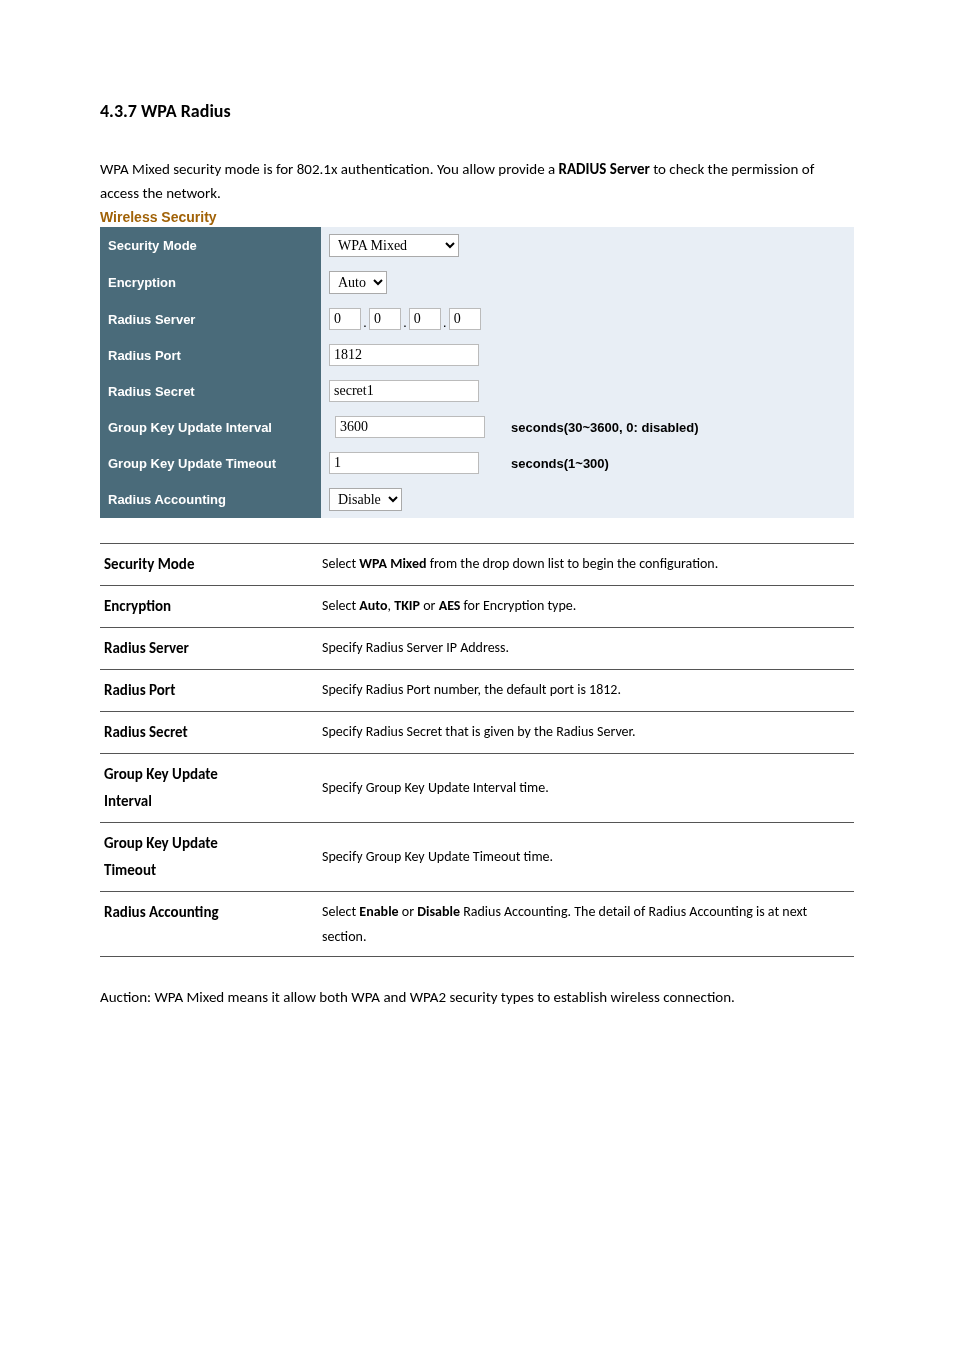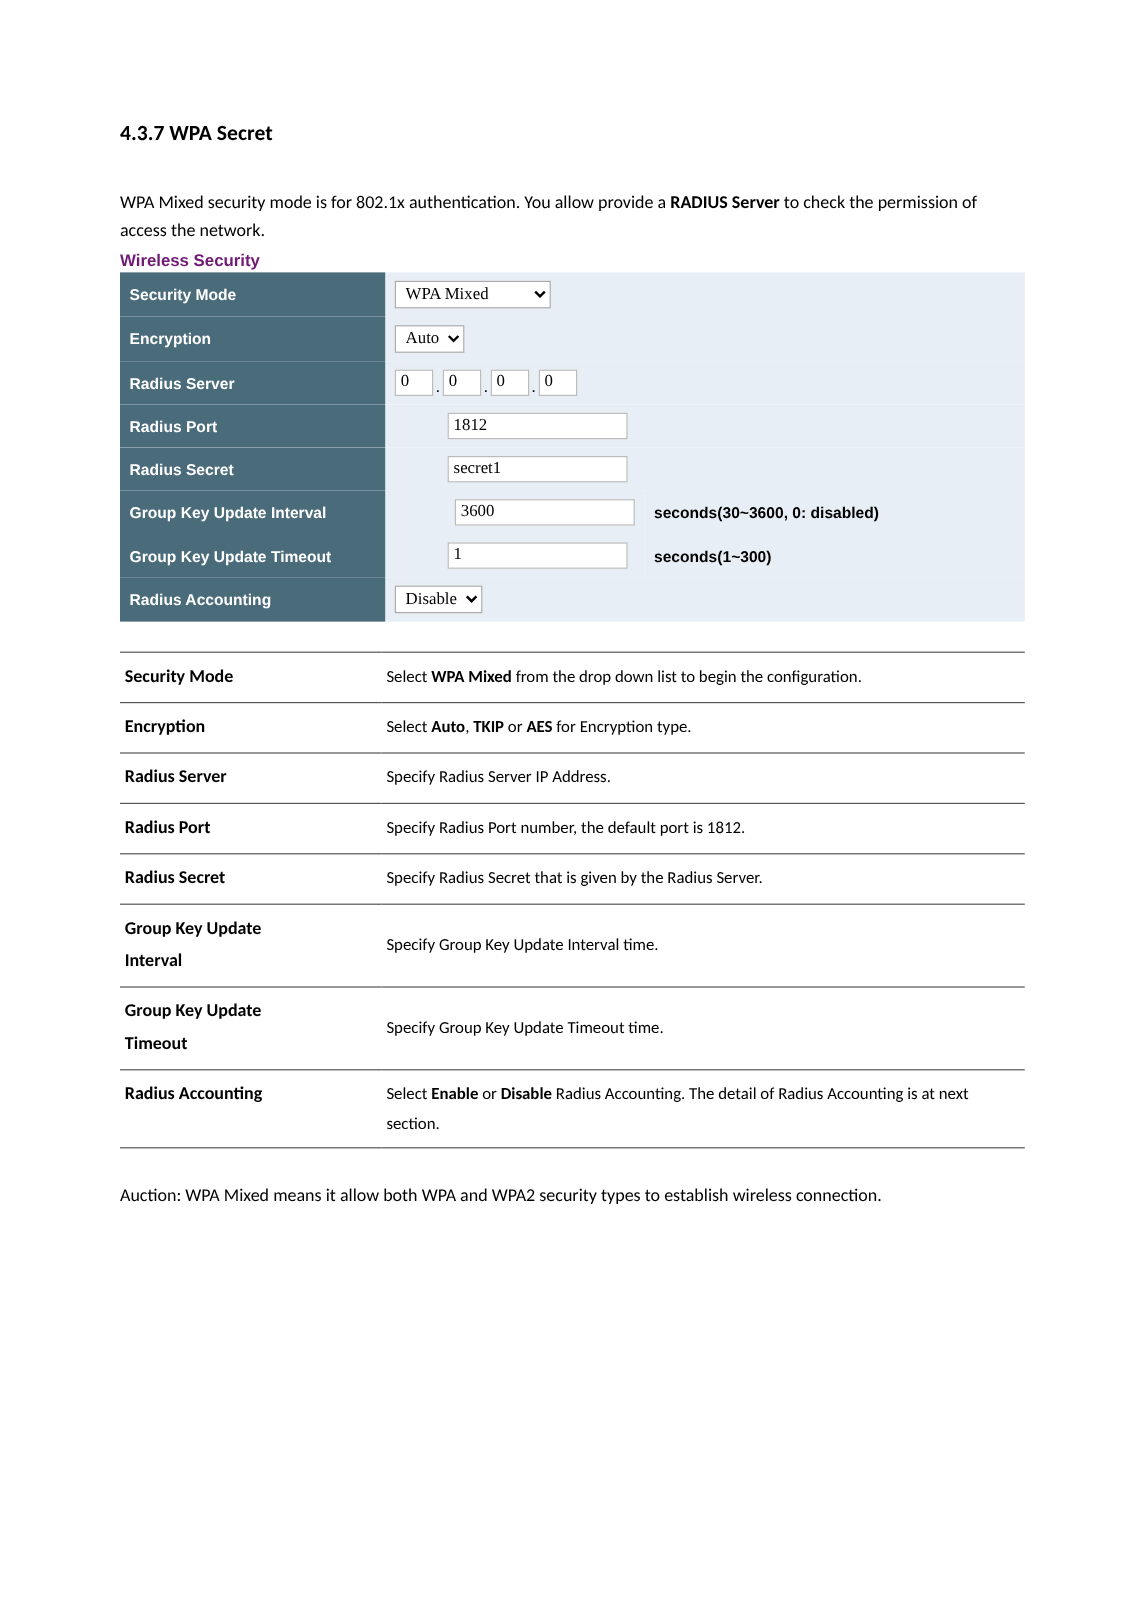--- a/index.html
+++ b/index.html
@@ -18,21 +18,21 @@
     }
     .intro {
       font-size: 15px;
       line-height: 1.6;
       margin-bottom: 4px;
     }
     .section-title {
       font-family: Arial, sans-serif;
       font-size: 14px;
       font-weight: bold;
-      color: #701a75;
+      color: #a16207;
       margin-bottom: 2px;
     }
     .config-table {
       width: 100%;
       border-collapse: collapse;
       font-family: Arial, sans-serif;
       margin-bottom: 25px;
     }
     .config-table td {
       padding: 7px 8px;
@@ -62,21 +62,20 @@
       border: 1px solid #aaa;
       padding: 2px 4px;
     }
     .text-input {
       font-family: "Times New Roman", serif;
       font-size: 14px;
       background: #fff;
       border: 1px solid #bbb;
       padding: 2px 4px;
       width: 140px;
-      margin-left: 44px;
     }
     .ip-input {
       font-family: "Times New Roman", serif;
       font-size: 14px;
       background: #fff;
       border: 1px solid #bbb;
       padding: 2px 4px;
       width: 22px;
     }
     .ip-dot {
@@ -105,21 +104,21 @@
     }
     .footer-note {
       margin-top: 28px;
       font-size: 15px;
       line-height: 1.6;
     }
   </style>
 </head>
 <body>
 
-<div class="heading">4.3.7 WPA Secret</div>
+<div class="heading">4.3.7 WPA Radius</div>
 
 <div class="intro">
   <span>WPA Mixed security mode is for 802.1x authentication. You allow provide a </span><b>RADIUS Server</b><span> to check the permission of access the network.</span>
 </div>
 
 <div class="section-title">Wireless Security</div>
 
 <table class="config-table">
   <tbody>
       <tr>

